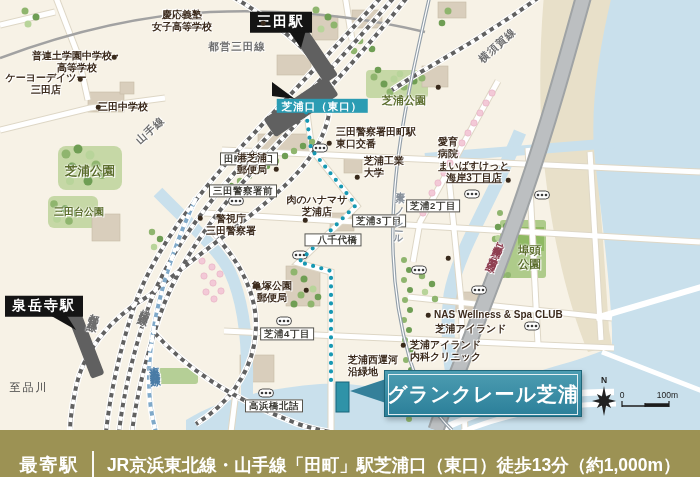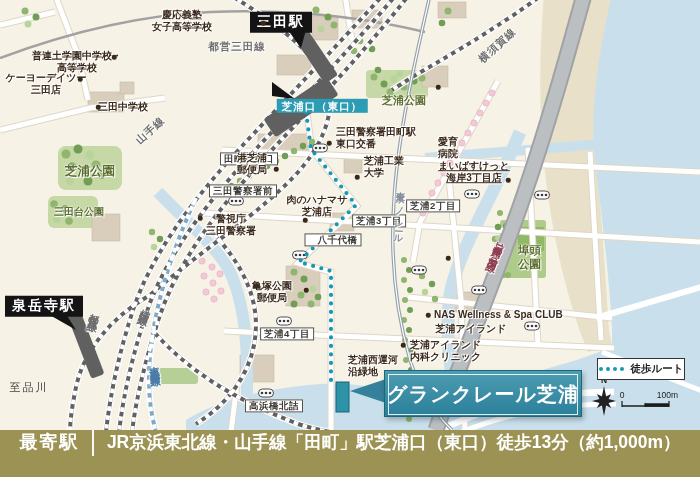--- a/index.html
+++ b/index.html
@@ -31,21 +31,21 @@
           background:linear-gradient(180deg,#4d9db2,#2b7f99);border:1px solid #1f6679;
           box-sizing:border-box;padding:3px;box-shadow:2px 3px 5px rgba(0,0,0,.25);}
   #banner .inner{height:100%;border:1px solid rgba(255,255,255,.85);display:flex;
           align-items:center;justify-content:center;color:#fff;font-size:20px;font-weight:bold;
           font-family:"Liberation Serif","DejaVu Serif",serif;letter-spacing:1px;white-space:nowrap;}
   #legend{position:absolute;left:597px;top:358px;width:86px;height:20px;background:#fff;
           border:1px solid #333;display:flex;align-items:center;justify-content:center;gap:2px;}
   #legend .ldot{width:4px;height:4px;border-radius:50%;background:#1798b2;margin-right:1px;}
   #legend .ltext{font-size:10.5px;font-weight:bold;color:#222;margin-left:4px;white-space:nowrap;}
   #footer{position:absolute;left:0;bottom:0;width:700px;height:47px;background:#9c9254;
-          display:flex;align-items:flex-start;justify-content:center;color:#fff;}
+          display:flex;align-items:flex-end;justify-content:center;color:#fff;}
   #footer .nearest{font-size:18px;font-weight:bold;letter-spacing:2px;}
   #footer .fdiv{width:1.5px;height:26px;background:rgba(255,255,255,.95);margin:0 13px;}
   #footer .access{font-size:17.5px;font-weight:bold;letter-spacing:0px;white-space:nowrap;}
 </style>
 </head>
 <body>
 
 <div id="frame">
   <div id="mapvp">
 
@@ -421,27 +421,20 @@
   <div class="lbl rail vert" style="left:148px;top:306px;transform:translate(-50%,-50%) rotate(18deg);">横須賀線</div>
   <div class="lbl rail vert" style="left:154px;top:364px;color:#4a7ca6;transform:translate(-50%,-50%) rotate(-6deg);">東海道新幹線</div>
   <div class="lbl rail vert" style="left:400px;top:212px;color:#87909a;font-size:9.5px;transform:translate(-50%,-50%) rotate(3deg);">東京モノレール</div>
   <div class="lbl rail vert" style="left:499px;top:246px;color:#8e3e50;font-size:10px;transform:translate(-50%,-50%) rotate(21deg);">首都高速1号羽田線</div>
   <div class="lbl" style="left:29px;top:387px;color:#444;font-size:11px;letter-spacing:2px;">至品川</div>
 
   <div id="banner">
     <div class="inner">グランクレール芝浦</div>
   </div>
 
-  <div id="legend">
-    <span class="ldot"></span>
-    <span class="ldot"></span>
-    <span class="ldot"></span>
-    <span class="ldot"></span>
-    <span class="ltext">徒歩ルート</span>
-  </div>
 
   </div>
 
   <div id="footer">
     <span class="nearest">最寄駅</span>
     <span class="fdiv"></span>
     <span class="access">JR京浜東北線・山手線「田町」駅芝浦口（東口）徒歩13分（約1,000m）</span>
   </div>
 </div>
 

